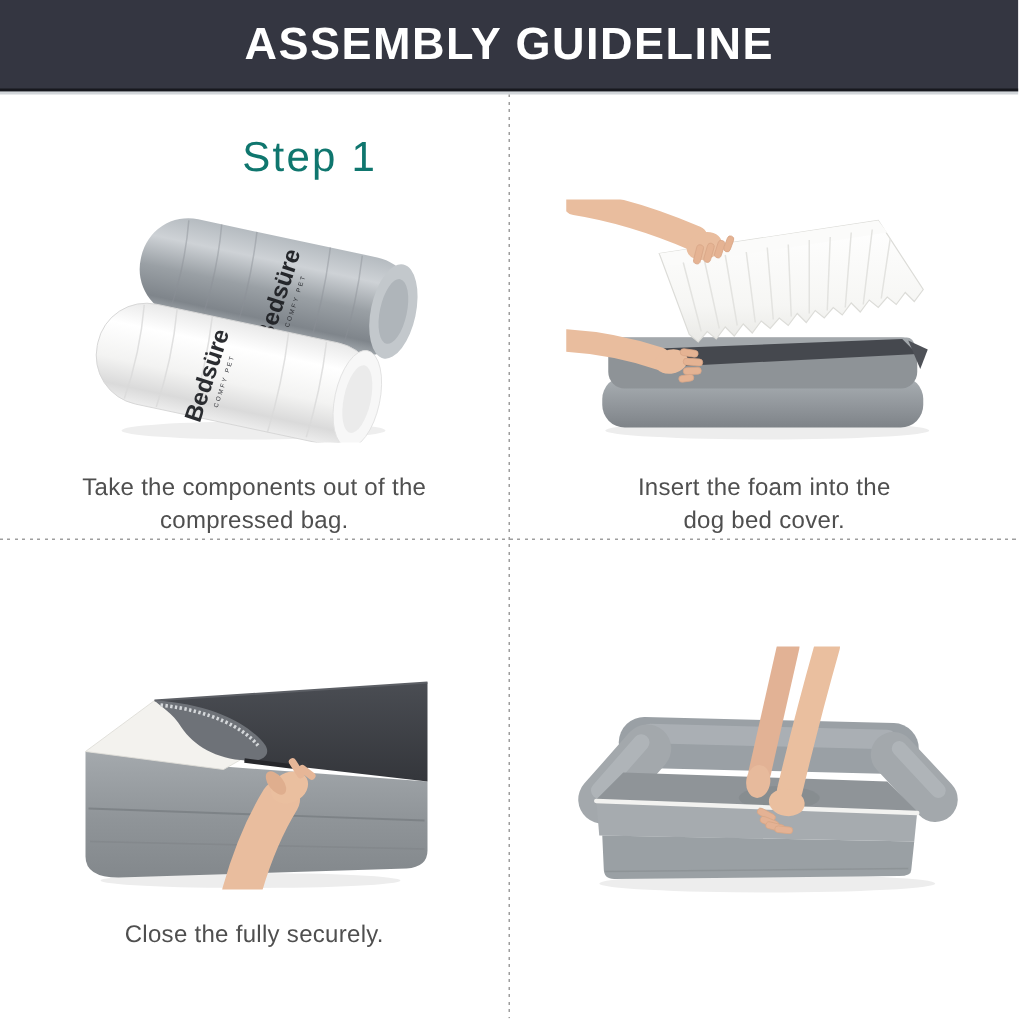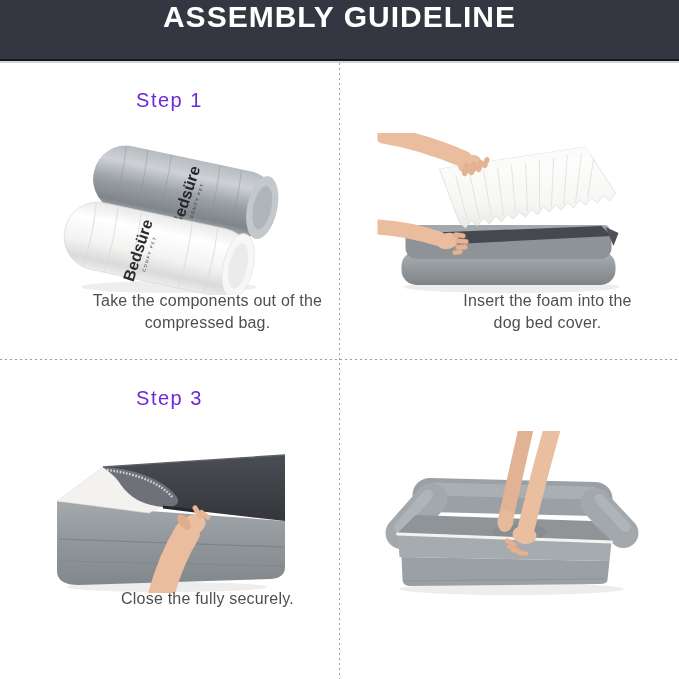--- a/index.html
+++ b/index.html
@@ -4,21 +4,21 @@
 <style>
   html,body{margin:0;padding:0;background:#fff;}
   .canvas{
     position:relative;width:679px;height:679px;overflow:hidden;background:#fff;
     font-family:"Liberation Sans", sans-serif;
   }
   
   .banner{
     position:absolute;left:0;top:0;width:679px;height:59px;
     background:#343641;border-bottom:2px solid #17181e;
-    display:flex;justify-content:center;
+    display:flex;align-items:center;justify-content:center;
   }
   .banner h1{
     margin:0;color:#fff;font-size:30px;font-weight:bold;letter-spacing:1px;
   }
   .banner-hairline{position:absolute;left:0;top:61px;width:679px;height:2px;background:#c6cbd0;opacity:.8;}
   
   .divider-v{
     position:absolute;left:339px;top:63px;width:1px;height:616px;
     background:repeating-linear-gradient(to bottom,#9e9e9e 0 2px,transparent 2px 5px);
   }
@@ -27,27 +27,27 @@
     background:repeating-linear-gradient(to right,#9e9e9e 0 2px,transparent 2px 5px);
   }
   
   .quad{position:absolute;}
   .q1{left:0;   top:61px; width:339px;height:298px;}
   .q2{left:340px;top:61px; width:339px;height:298px;}
   .q3{left:0;   top:359px;width:339px;height:320px;}
   .q4{left:340px;top:359px;width:339px;height:320px;}
   .quad h2{
     position:absolute;top:28px;left:0;width:100%;margin:0;text-align:center;
-    font-size:20px;font-weight:500;color:#6d28d9;letter-spacing:1.5px;
+    font-size:28px;font-weight:500;color:#0f766e;letter-spacing:1.5px;padding-left:37px;
   }
   .illus{position:absolute;top:72px;left:50%;transform:translateX(-50%);}
   .q3 .illus{top:68px;}
   .caption{
-    position:absolute;top:229px;left:0;width:100%;margin:0;text-align:center;
-    font-size:16px;line-height:1.4;color:#4f4f4f;letter-spacing:.2px;white-space:pre-line;padding-left:38px;
+    position:absolute;top:254px;left:0;width:100%;margin:0;text-align:center;
+    font-size:16px;line-height:1.4;color:#4f4f4f;letter-spacing:.2px;white-space:pre-line;
   }
   svg{display:block;}
 </style>
 </head>
 <body>
 
 <div class="canvas">
 
   <header class="banner">
     <h1>ASSEMBLY GUIDELINE</h1>
@@ -155,21 +155,20 @@
             <rect x="75" y="117" width="10" height="4.4" rx="2.2" transform="rotate(-8 80 119)"></rect>
           </g>
         </g>
       </svg>
     </div>
     <p class="caption">Insert the foam into the
 dog bed cover.</p>
   </section>
 
   <section class="quad q3">
-    <h2>Step 3</h2>
     <div class="illus">
       <svg width="250" height="166" viewBox="0 0 250 166">
         <defs>
           <linearGradient id="bg3" x1="0" y1="0" x2="0" y2="1">
             <stop offset="0" stop-color="#a4a9ad"></stop>
               <stop offset=".55" stop-color="#8f9498"></stop>
             <stop offset="1" stop-color="#83888c"></stop>
           </linearGradient>
           <linearGradient id="dk3" x1="0" y1="0" x2="0" y2="1">
             <stop offset="0" stop-color="#4a4d53"></stop>

